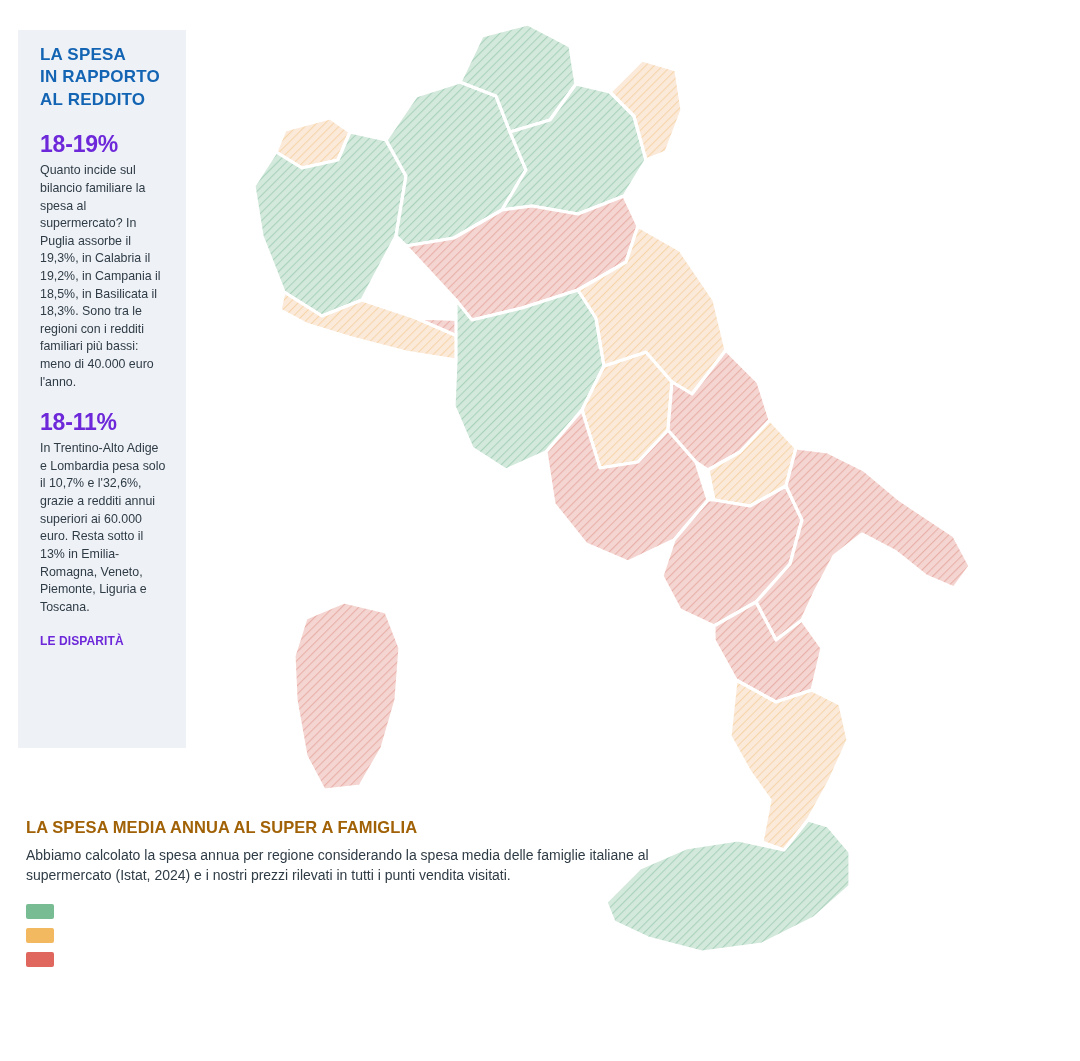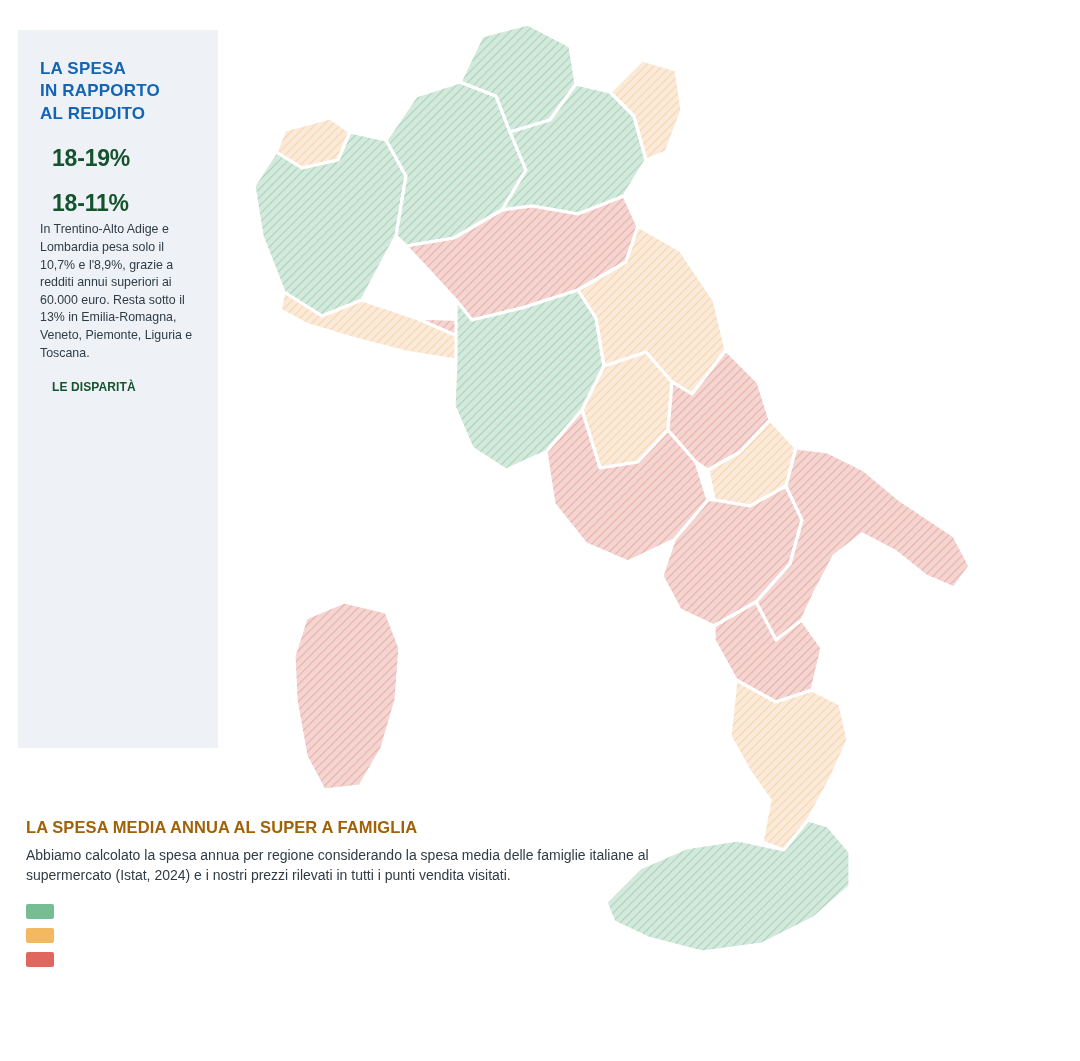--- a/index.html
+++ b/index.html
@@ -28,41 +28,41 @@
     display: block;
     width: 100%;
     height: 100%;
   }
 
   
   #side-panel {
     position: absolute;
     left: 18px;
     top: 30px;
-    width: 200px;
+    width: 168px;
     height: 718px;
     background: #eef2f7;
     box-sizing: border-box;
-    padding: 28px 18px 18px 22px;
+    padding: 14px 18px 18px 22px;
   }
   .panel-title {
     color: #1464b4;
     font-weight: bold;
     font-size: 17px;
     line-height: 1.32;
     letter-spacing: 0.2px;
     margin: 0 0 20px 0;
     white-space: pre-line;
   }
   .stat-block { margin-bottom: 18px; }
   .stat-head {
     font-size: 23px;
     font-weight: bold;
-    color: #14532d;
-    margin: 0 0 4px 12px;
+    color: #6d28d9;
+    margin: 0 0 4px 0;
     letter-spacing: -0.2px;
   }
   .stat-head.small {
     font-size: 12px;
     letter-spacing: 0.1px;
   }
   .stat-body {
     font-size: 12.4px;
     line-height: 1.42;
     color: #2f3b45;
@@ -172,25 +172,26 @@
   </svg>
 </div>
 
 <aside id="side-panel">
   <h1 class="panel-title">LA SPESA
 IN RAPPORTO
 AL REDDITO</h1>
 
   <div class="stat-block">
     <div class="stat-head">18-19%</div>
+    <p class="stat-body">Quanto incide sul bilancio familiare la spesa al supermercato? In Puglia assorbe il 19,3%, in Calabria il 19,2%, in Campania il 18,5%, in Basilicata il 18,3%. Sono tra le regioni con i redditi familiari più bassi: meno di 40.000 euro l'anno.</p>
   </div>
 
   <div class="stat-block">
     <div class="stat-head">18-11%</div>
-    <p class="stat-body">In Trentino-Alto Adige e Lombardia pesa solo il 10,7% e l'8,9%, grazie a redditi annui superiori ai 60.000 euro. Resta sotto il 13% in Emilia-Romagna, Veneto, Piemonte, Liguria e Toscana.</p>
+    <p class="stat-body">In Trentino-Alto Adige e Lombardia pesa solo il 10,7% e l'32,6%, grazie a redditi annui superiori ai 60.000 euro. Resta sotto il 13% in Emilia-Romagna, Veneto, Piemonte, Liguria e Toscana.</p>
   </div>
 
   <div class="stat-block">
     <div class="stat-head small">LE DISPARITÀ</div>
   </div>
 </aside>
 
 <section id="caption">
   <h2>LA SPESA MEDIA ANNUA AL SUPER A FAMIGLIA</h2>
   <p class="intro">Abbiamo calcolato la spesa annua per regione considerando la spesa media delle famiglie italiane al supermercato (Istat, 2024) e i nostri prezzi rilevati in tutti i punti vendita visitati.</p>

